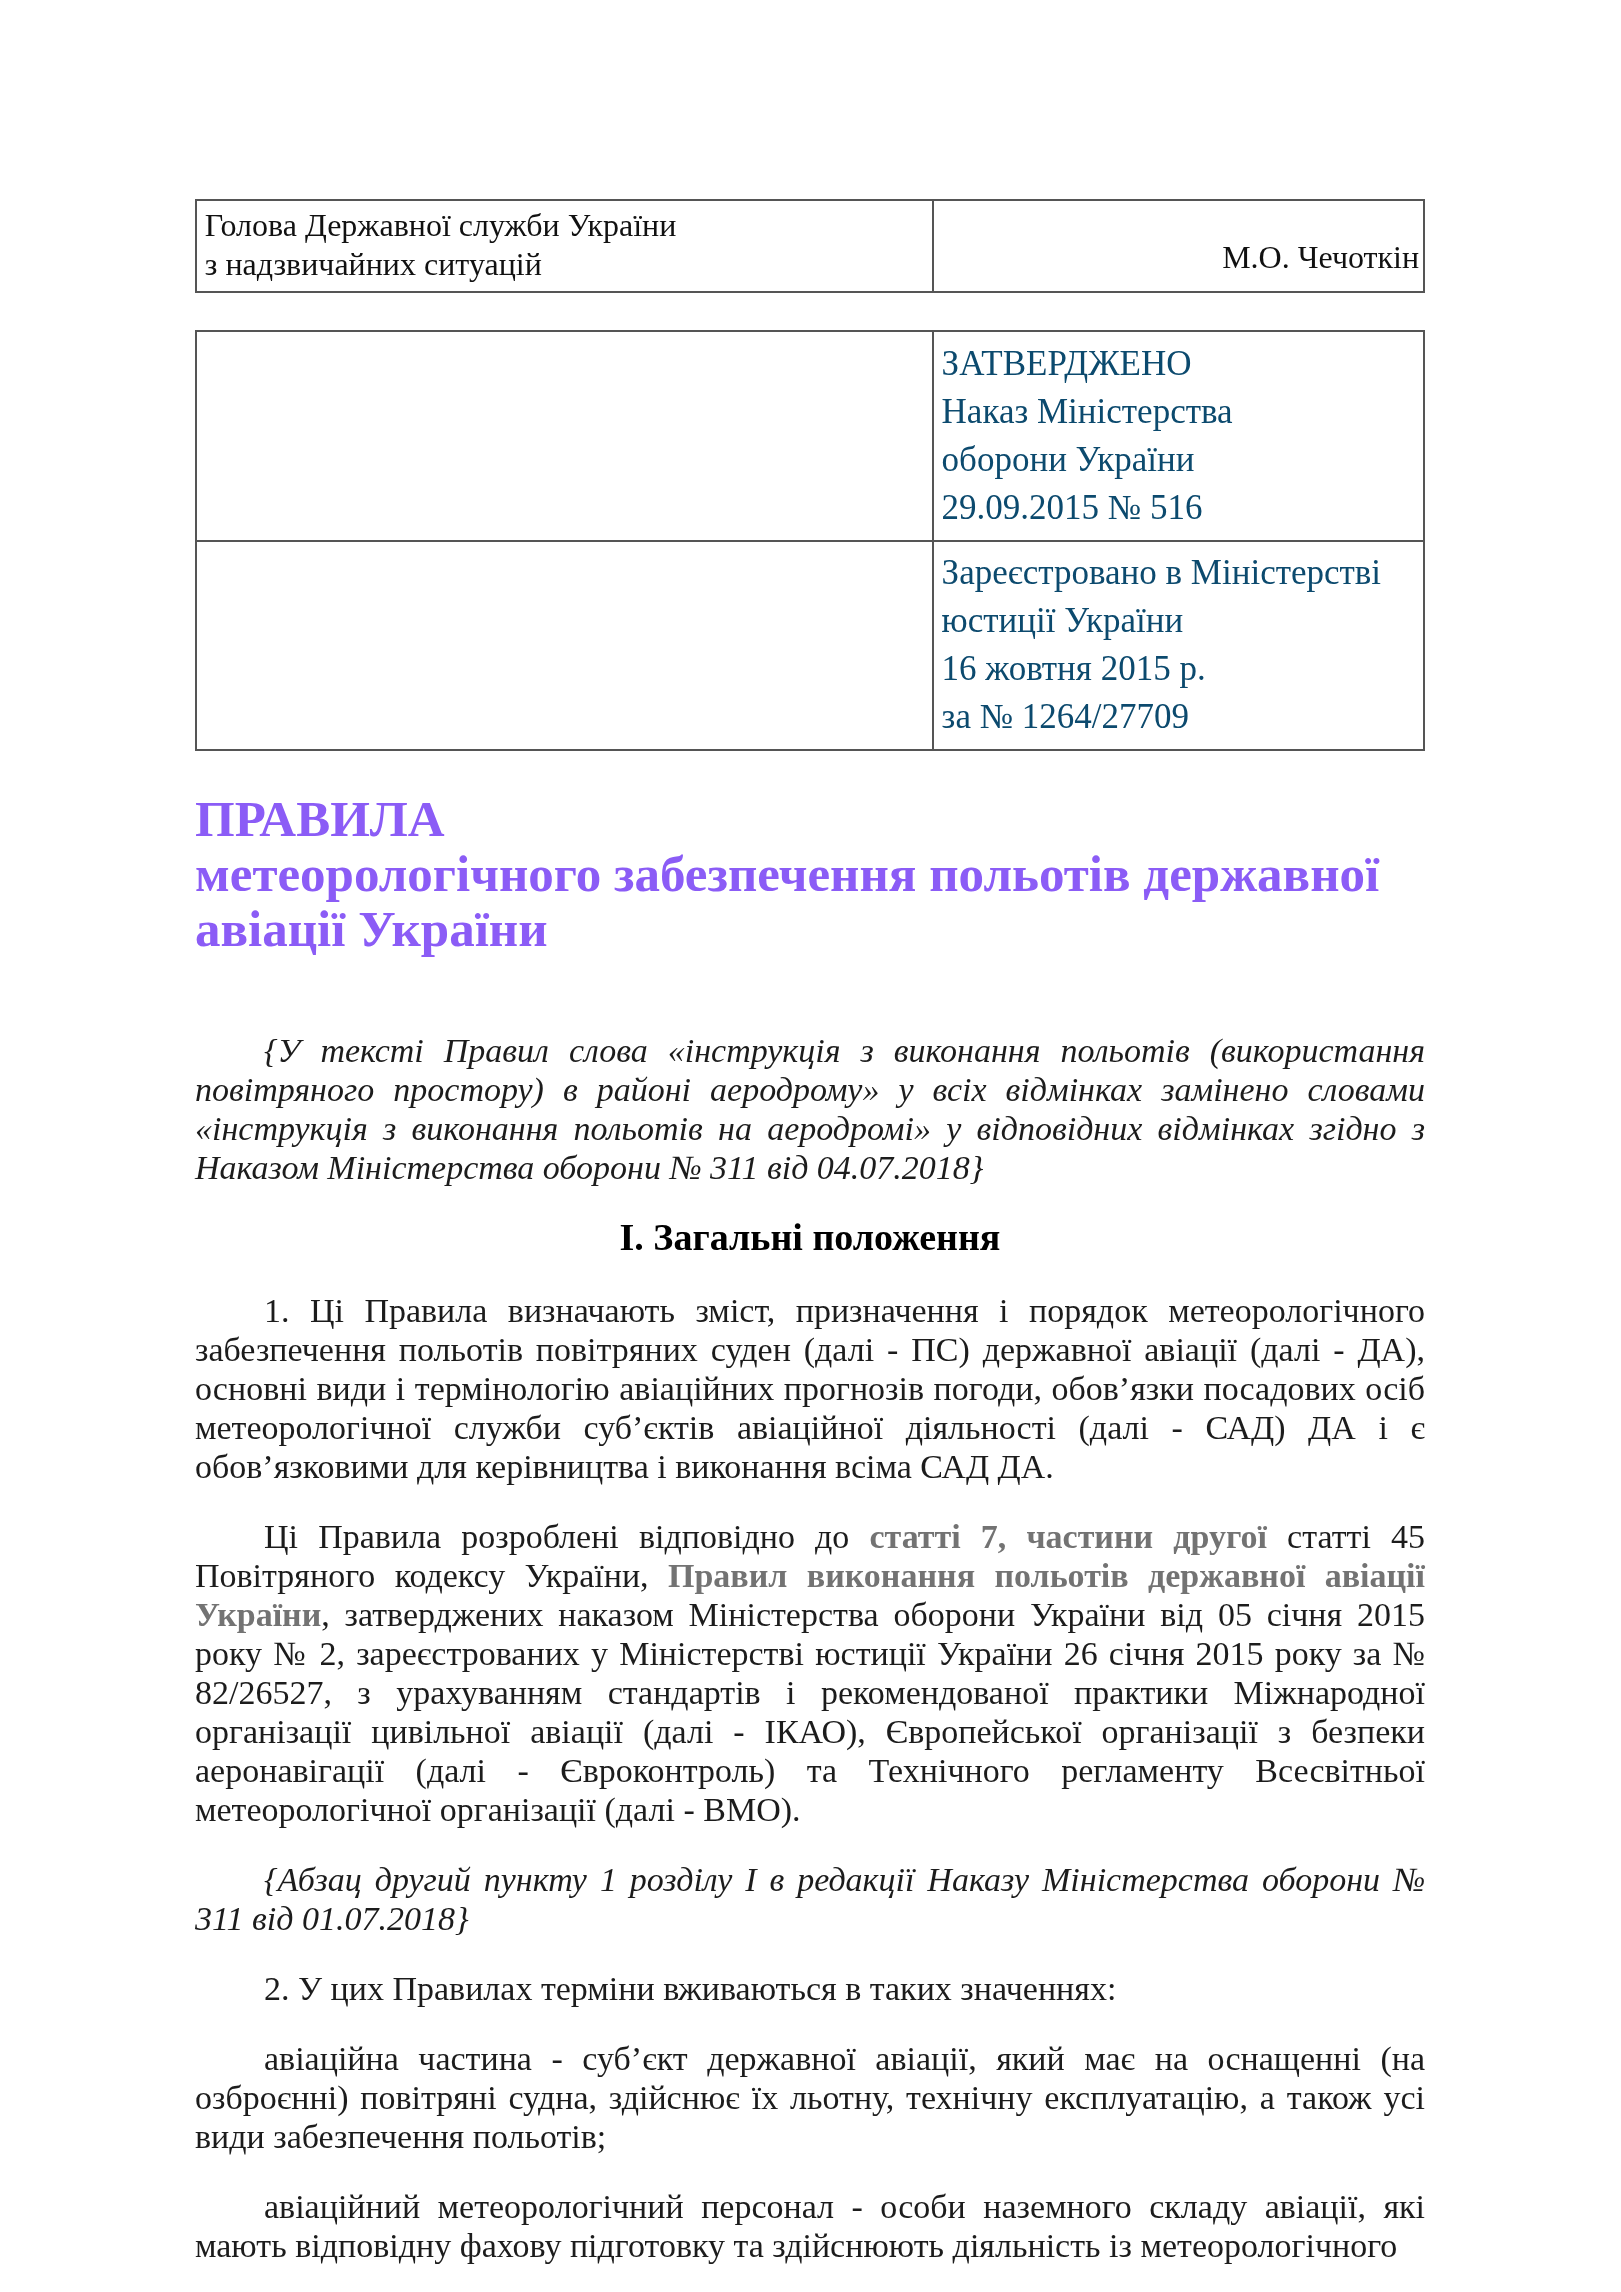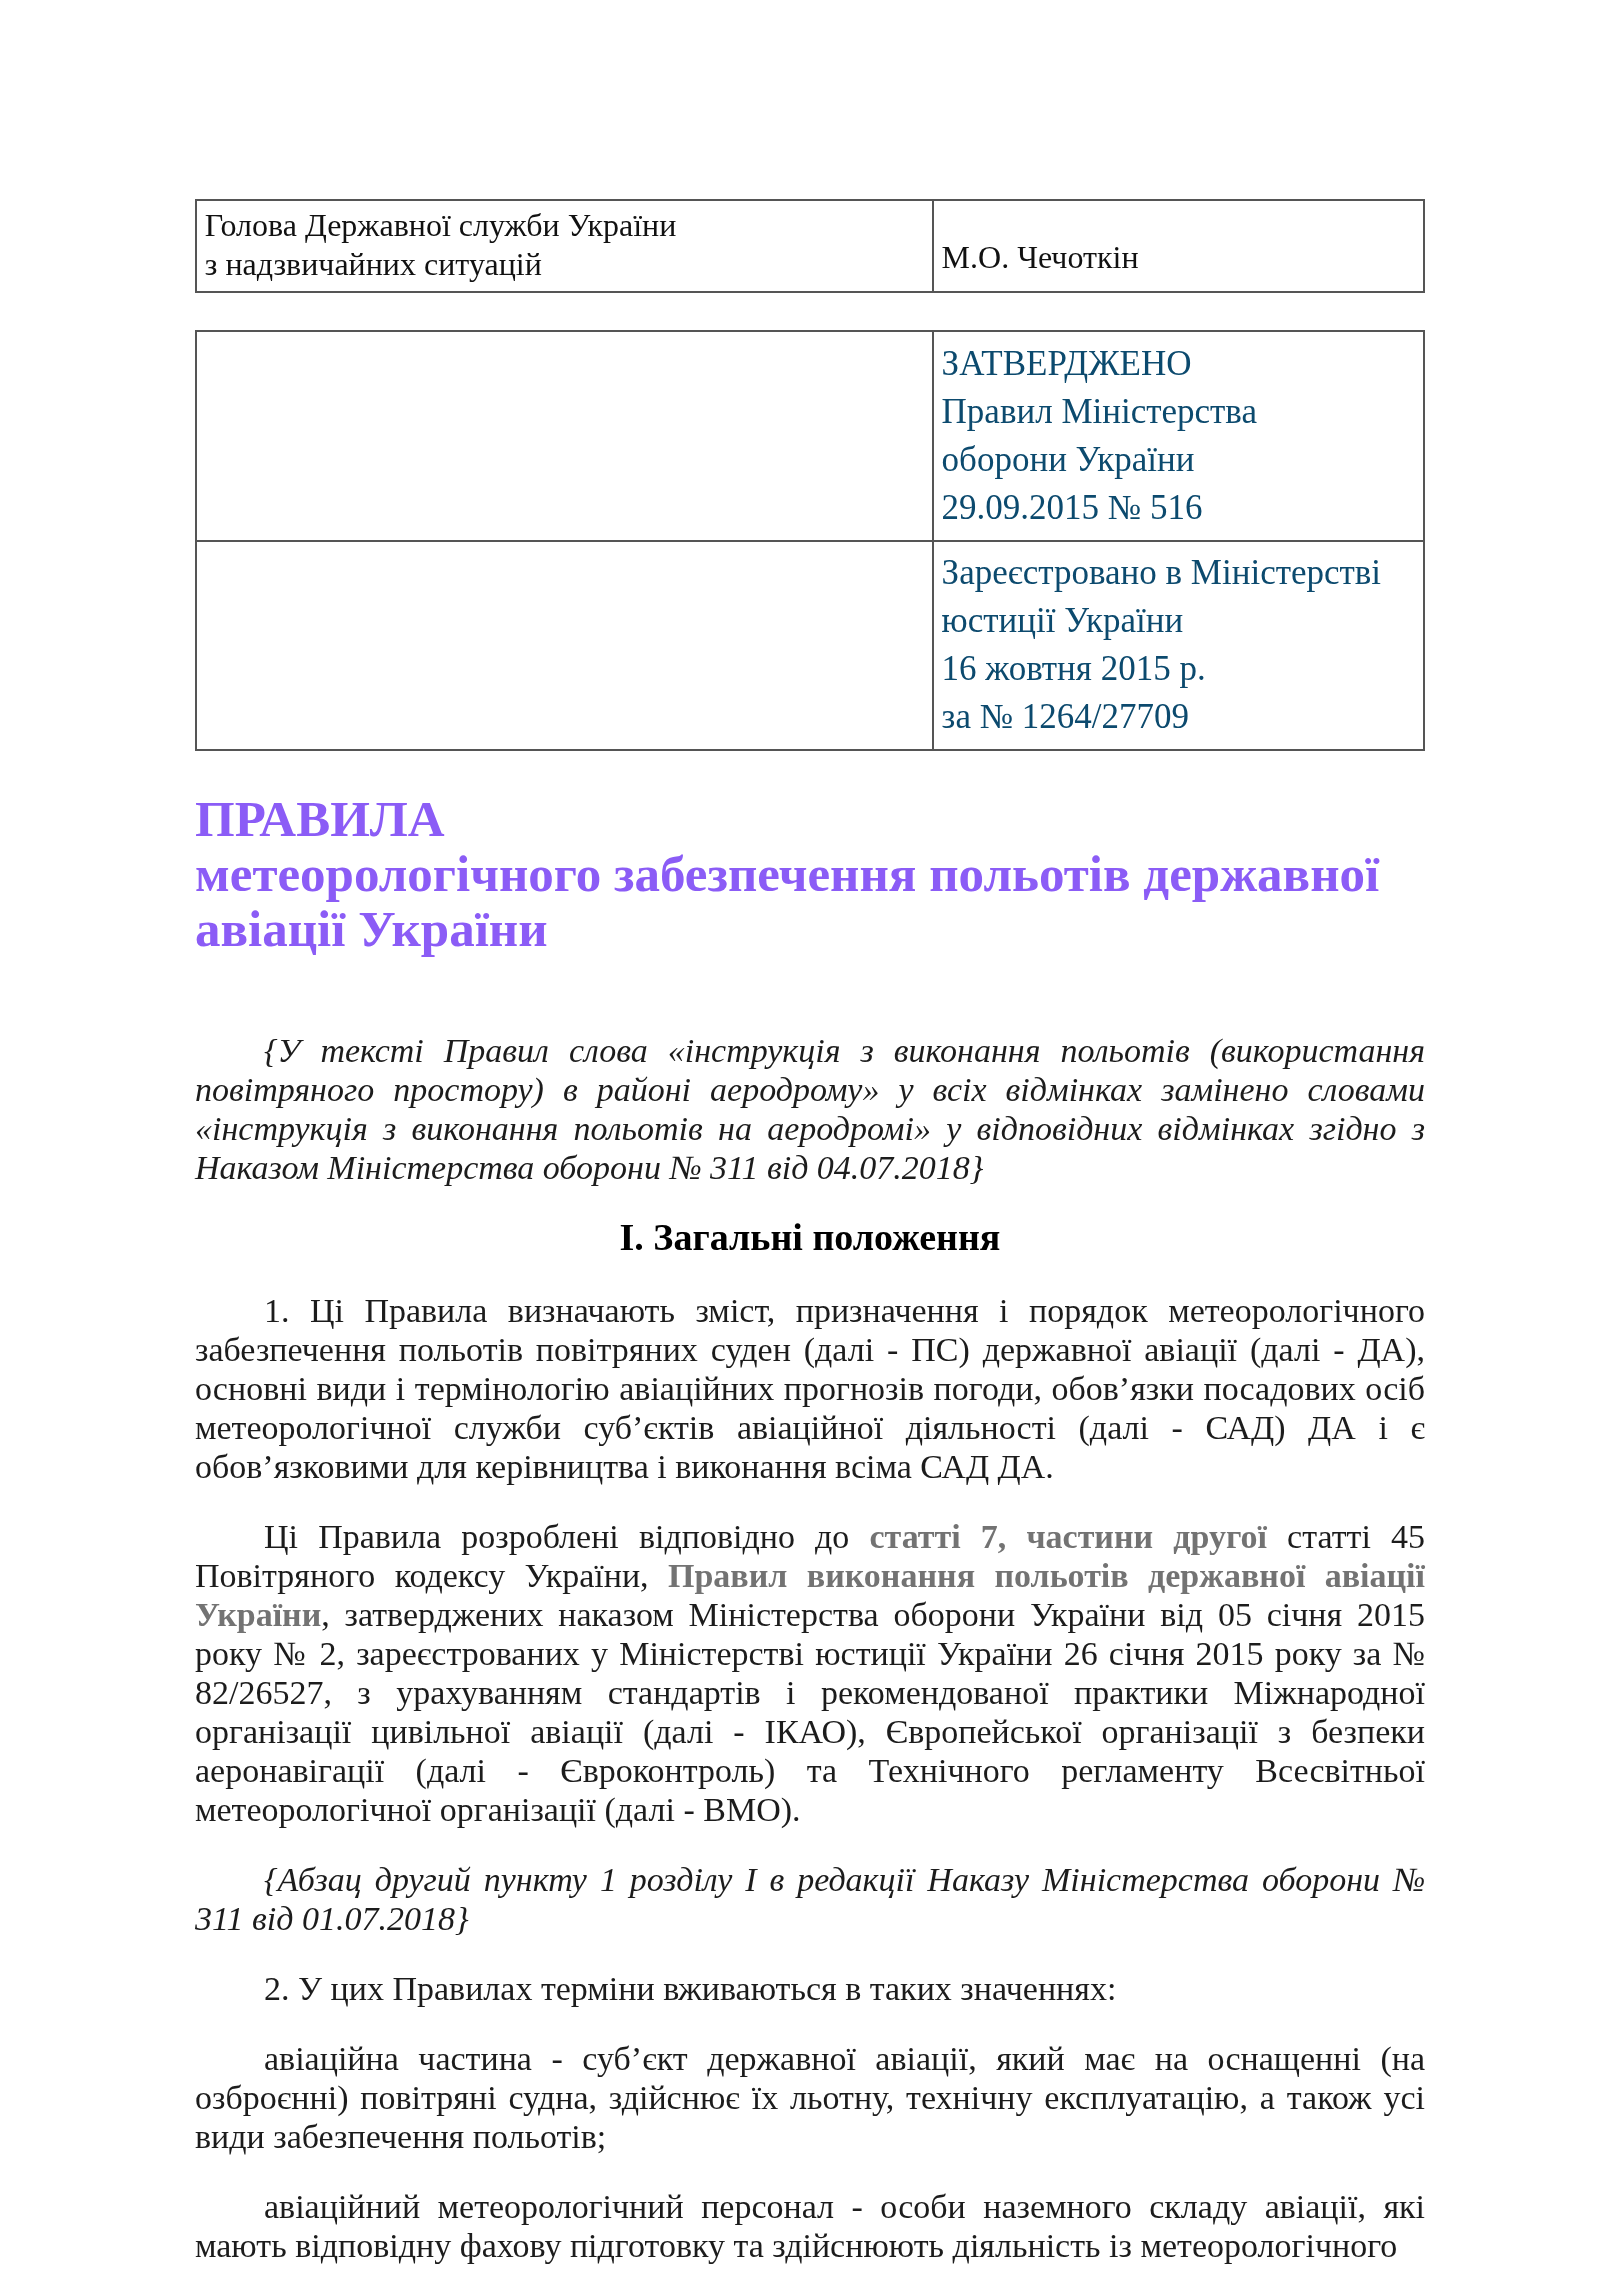--- a/index.html
+++ b/index.html
@@ -23,21 +23,21 @@
     width: 1230px;
     font-size: 32px;
     line-height: 39px;
     color: #111;
   }
   table.doc-table td { border: 2px solid #555; vertical-align: top; }
 
   
   .t1 td { height: 92px; }
   .t1 .cell-left  { width: 60%; padding: 4.9px 7.8px; border-radius: 30px; }
-  .t1 .cell-right { width: 40%; padding: 4.9px 3.9px 13.7px 7.8px; vertical-align: bottom; }
+  .t1 .cell-right { width: 40%; padding: 4.9px 3.9px 13.7px 7.8px; text-align: right; vertical-align: bottom; }
 
   
   .t2 { margin-top: 37px; }
   .t2 .cell-left { width: 60%; }
   .t2 .cell-right {
     width: 40%; padding: 7.8px 5.9px 7.8px 7.8px;
     font-weight: normal; font-size: 35px; line-height: 48px; color: #0c4a6e;
     vertical-align: middle;
   }
   .t2 .row-approved  td { height: 206px; }
@@ -95,21 +95,21 @@
       </tr>
     </tbody>
   </table>
 
   <table class="doc-table t2">
     <tbody>
       <tr class="row-approved">
         <td class="cell-left"></td>
         <td class="cell-right">
           <div>ЗАТВЕРДЖЕНО</div>
-          <div>Правил Міністерства</div>
+          <div>Наказ Міністерства</div>
           <div>оборони України</div>
           <div>29.09.2015 № 516</div>
         </td>
       </tr>
       <tr class="row-registered">
         <td class="cell-left"></td>
         <td class="cell-right">
           <div>Зареєстровано в Міністерстві</div>
           <div>юстиції України</div>
           <div>16 жовтня 2015 р.</div>

